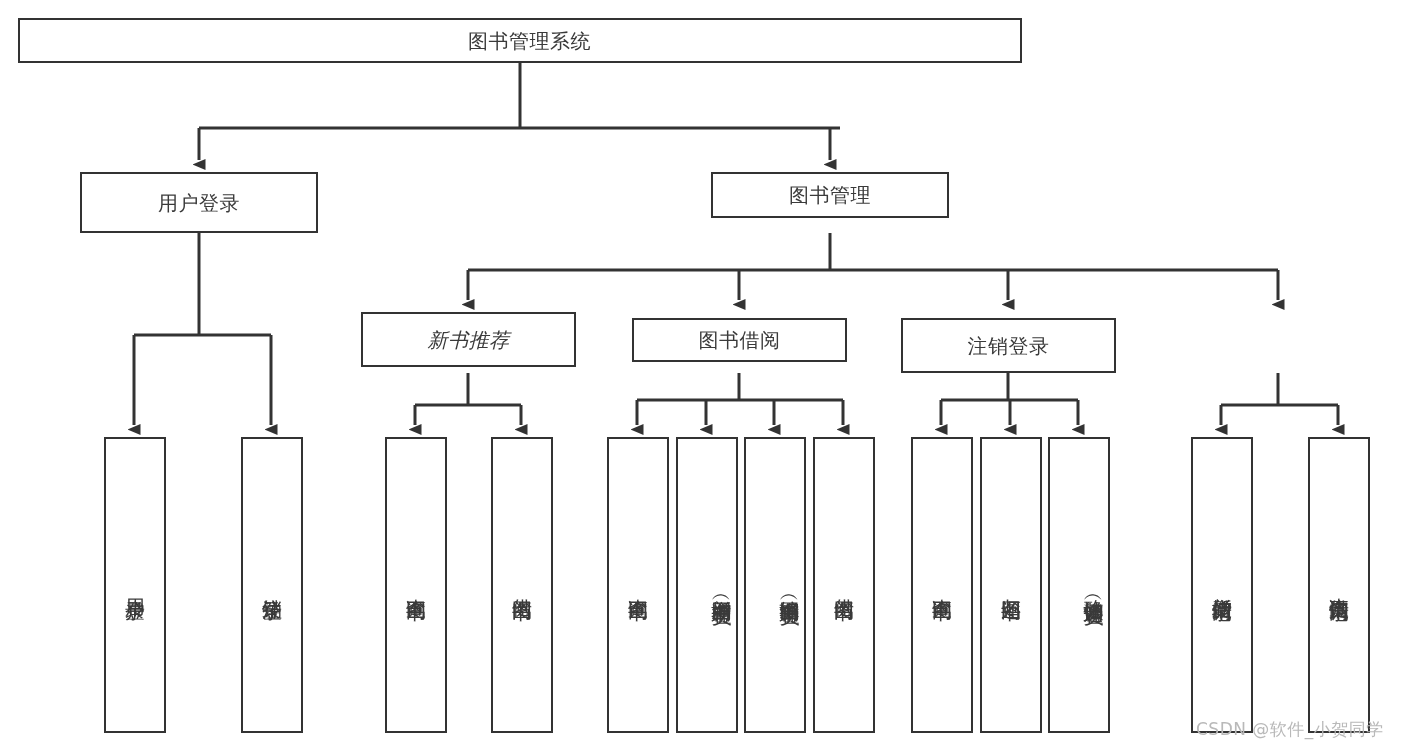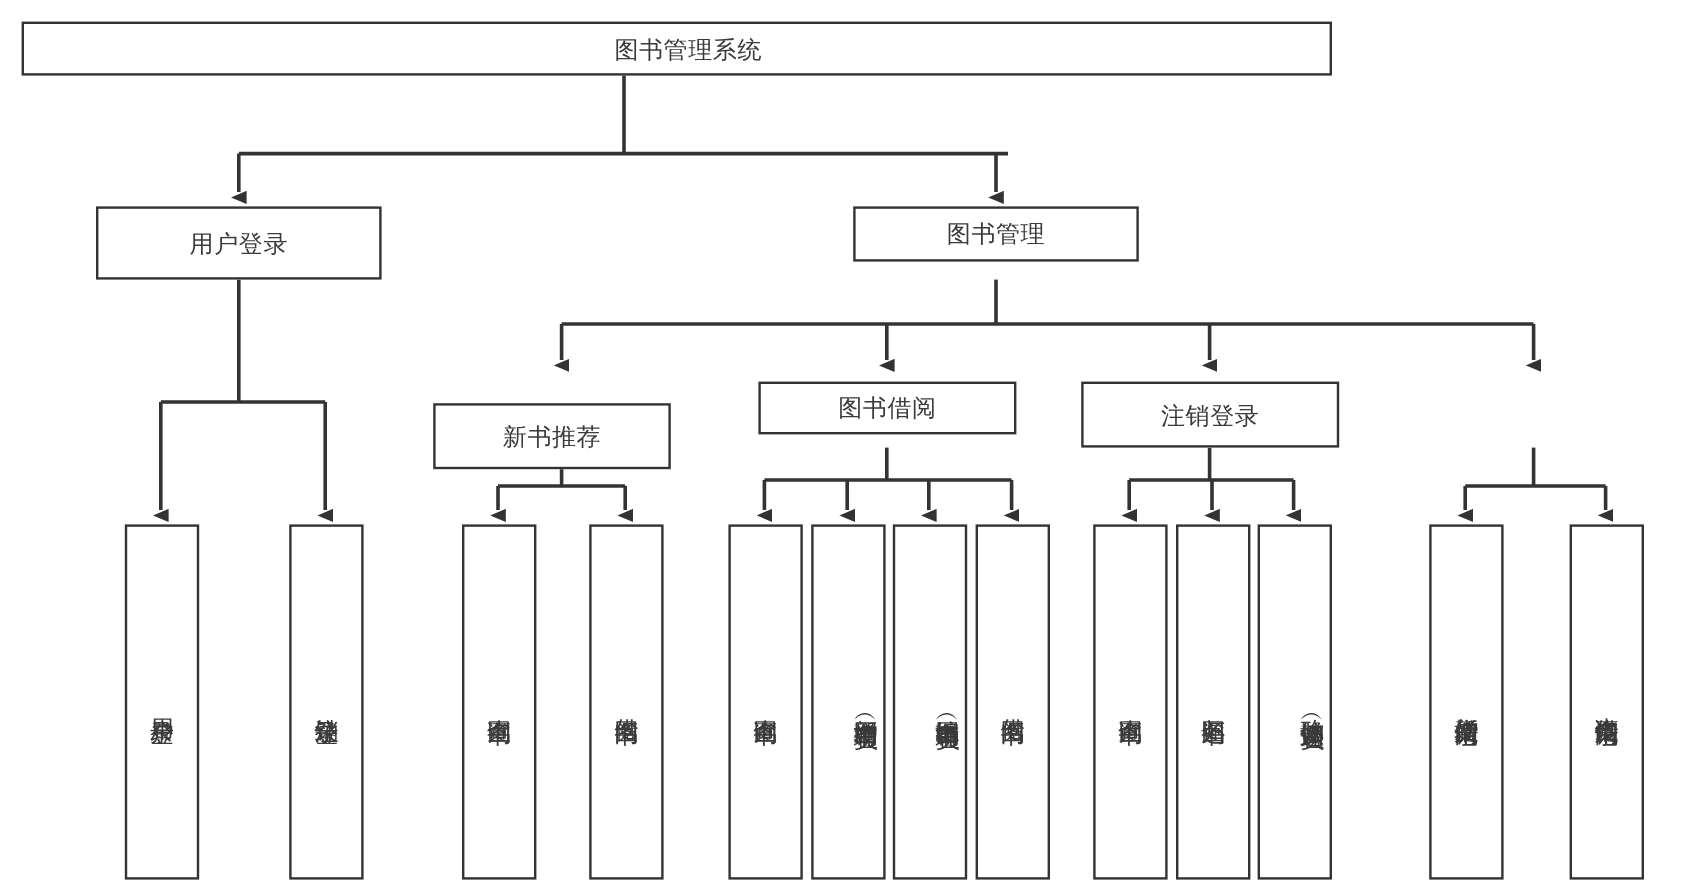--- a/index.html
+++ b/index.html
@@ -111,27 +111,27 @@
       <path d="M1078,400 L1078,425" marker-end="url(#arrow)"></path>
 
       <path d="M1278,373 L1278,405"></path>
       <path d="M1221,405 L1338,405"></path>
       <path d="M1221,405 L1221,425" marker-end="url(#arrow)"></path>
       <path d="M1338,405 L1338,425" marker-end="url(#arrow)"></path>
 
     </g>
   </svg>
 
-  <div class="node h" style="left:18px; top:18px; width:1092px; height:45px;padding-left:19px;">图书管理系统</div>
+  <div class="node h" style="left:18px; top:18px; width:1004px; height:45px;padding-left:19px;">图书管理系统</div>
 
   <div class="node h" style="left:80px; top:172px; width:238px; height:61px;">用户登录</div>
 
   <div class="node h" style="left:711px; top:172px; width:238px; height:46px;">图书管理</div>
 
-  <div class="node h" style="left:361px; top:336px; width:198px; height:55px;">新书推荐</div>
+  <div class="node h" style="left:361px; top:312px; width:215px; height:55px;font-style:italic;">新书推荐</div>
 
   <div class="node h" style="left:632px; top:318px; width:215px; height:44px;">图书借阅</div>
 
   <div class="node h" style="left:901px; top:318px; width:215px; height:55px;">注销登录</div>
 
 
   <div class="node v center" style="left:104px; top:437px; width:62px; height:296px;">用户登录</div>
 
   <div class="node v center" style="left:241px; top:437px; width:62px; height:296px;">注销登录</div>
 
@@ -150,14 +150,15 @@
   <div class="node v center" style="left:911px; top:437px; width:62px; height:296px;">查询图书</div>
 
   <div class="node v center" style="left:980px; top:437px; width:62px; height:296px;">归还图书</div>
 
   <div class="node v" style="left:1048px; top:437px; width:62px; height:296px;">确认归还（管理员）</div>
 
   <div class="node v center" style="left:1191px; top:437px; width:62px; height:296px;">新增借阅记录</div>
 
   <div class="node v center" style="left:1308px; top:437px; width:62px; height:296px;">查询借阅记录</div>
 
+  <div class="watermark" style="left:1196px; top:718px;">CSDN @软件_小贺同学</div>
 
 </div>
 
 </body></html>

